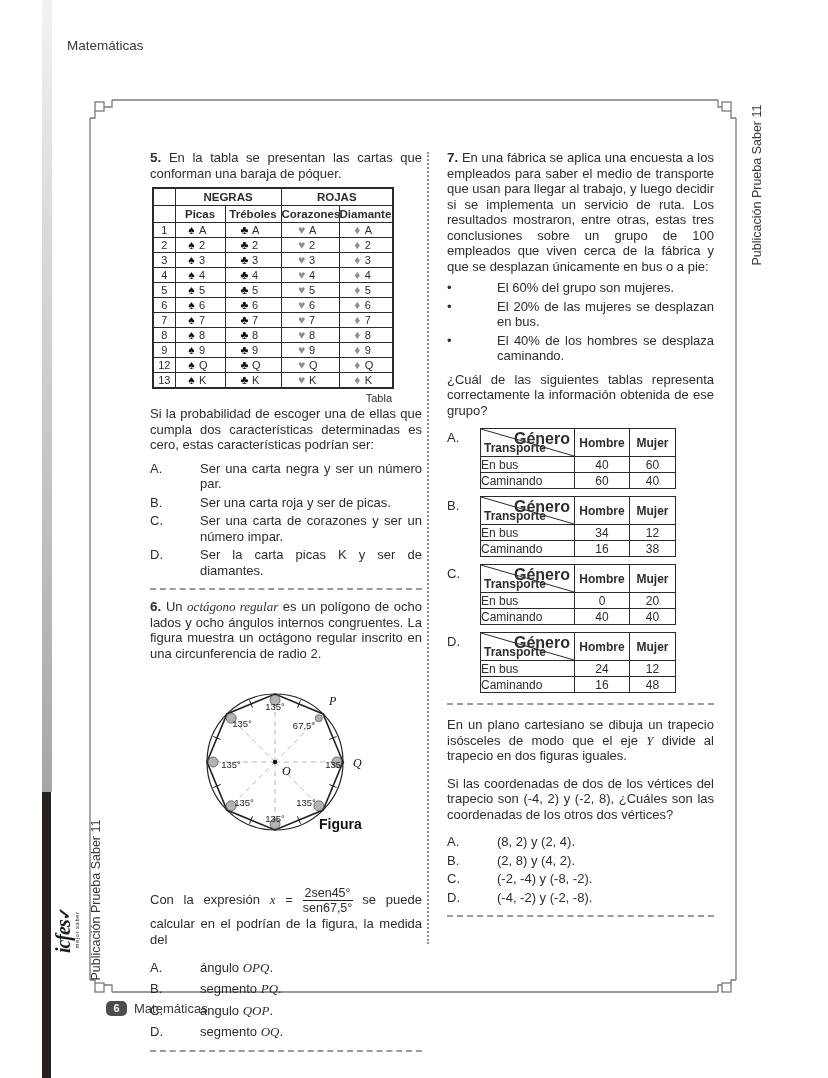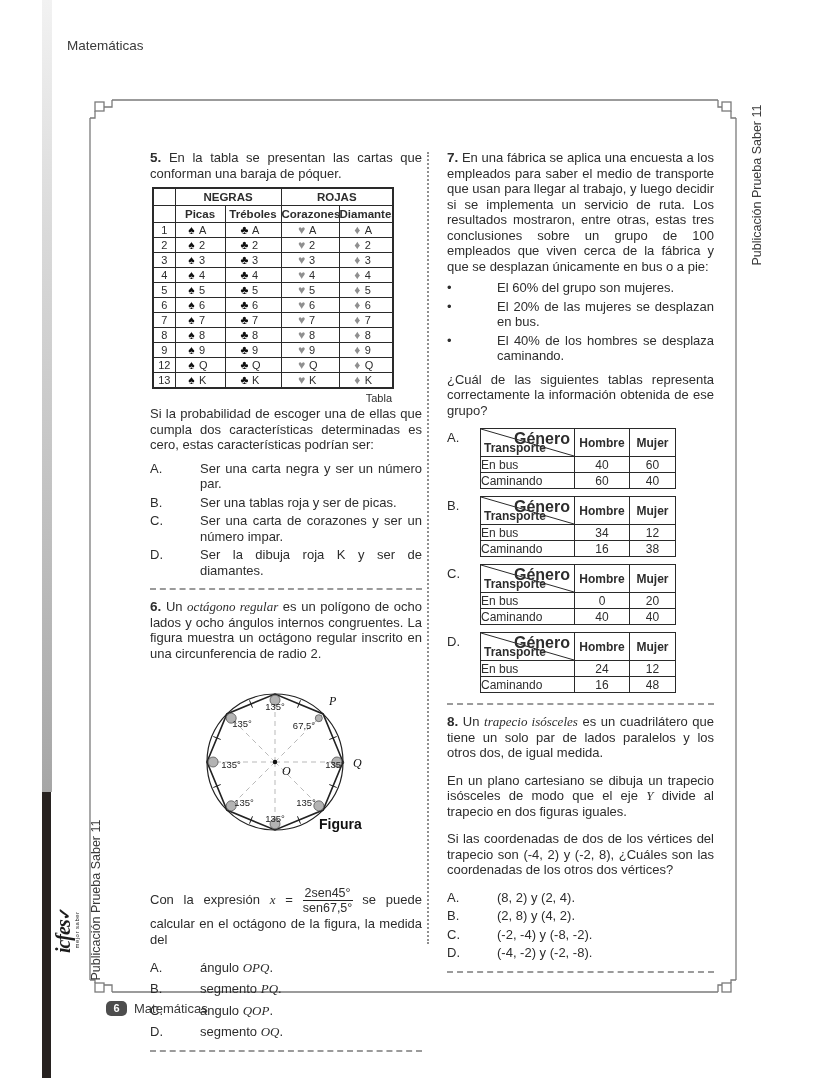--- a/index.html
+++ b/index.html
@@ -231,29 +231,29 @@
 
     <p class="para jp">Si la probabilidad de escoger una de ellas que cumpla dos características determinadas es cero, estas características podrían ser:</p>
 
     <div class="opts">
       <div class="opt-row">
           <span class="opt-letter">A.</span>
           <span class="opt-text">Ser una carta negra y ser un número par.</span>
         </div>
       <div class="opt-row">
           <span class="opt-letter">B.</span>
-          <span class="opt-text">Ser una tablas roja y ser de picas.</span>
+          <span class="opt-text">Ser una carta roja y ser de picas.</span>
         </div>
       <div class="opt-row">
           <span class="opt-letter">C.</span>
           <span class="opt-text">Ser una carta de corazones y ser un número impar.</span>
         </div>
       <div class="opt-row">
           <span class="opt-letter">D.</span>
-          <span class="opt-text">Ser la dibuja roja K y ser de diamantes.</span>
+          <span class="opt-text">Ser la carta picas K y ser de diamantes.</span>
         </div>
     </div>
 
     <div class="sep"></div>
 
     <p class="para jp"><b class="qn">6.</b> <span>Un </span><i class="mathit">octágono regular</i><span> es un polígono de ocho lados y ocho ángulos internos congruentes. La figura muestra un octágono regular inscrito en una circunferencia de radio 2.</span></p>
 
     <div class="figwrap">
       <svg width="215" height="185" viewBox="-100 -95 215 185">
         <circle class="ocircle" cx="0" cy="0" r="68"></circle>
@@ -298,21 +298,21 @@
         <text class="alabel" x="60" y="6" text-anchor="end">135°</text>
         <text class="alabel" x="29" y="-33">67,5°</text>
         <text class="mlabel" x="7" y="13">O</text>
         <text class="mlabel" x="54" y="-57">P</text>
         <text class="mlabel" x="78" y="5">Q</text>
         <text class="fig-caption" x="44" y="67">Figura</text>
       </svg>
     </div>
 
     <p class="para jp" style="line-height:16px;margin-top:30px;">
-      <span>Con la expresión </span><i class="mathit">x</i><span> = </span><span class="frac"><span class="num">2sen45°</span><span class="den">sen67,5°</span></span><span> se puede calcular en el octágono de la figura, la medida del</span>
+      <span>Con la expresión </span><i class="mathit">x</i><span> = </span><span class="frac"><span class="num">2sen45°</span><span class="den">sen67,5°</span></span><span> se puede calcular en el podrían de la figura, la medida del</span>
     </p>
 
     <div class="opts" style="margin-top:12px;">
       <div class="opt-row" style="margin-bottom:6px;">
           <span class="opt-letter">A.</span>
           <span class="opt-text"><span>ángulo </span><i class="mathit">OPQ</i><span>.</span></span>
         </div>
       <div class="opt-row" style="margin-bottom:6px;">
           <span class="opt-letter">B.</span>
           <span class="opt-text"><span>segmento </span><i class="mathit">PQ</i><span>.</span></span>
@@ -464,21 +464,20 @@
         <td class="numc">16</td>
         <td class="numc">48</td>
       </tr>
     </tbody>
           </table>
   </div>
 </div>
 
     <div class="sep"></div>
 
-    <p class="para jp"><b class="qn">8.</b> <span>Un </span><i class="mathit">trapecio isósceles</i><span> es un cuadrilátero que tiene un solo par de lados paralelos y los otros dos, de igual medida.</span></p>
 
     <p class="para jp" style="margin-top:12px;"><span>En un plano cartesiano se dibuja un trapecio isósceles de modo que el eje </span><i class="mathit">Y</i><span> divide al trapecio en dos figuras iguales.</span></p>
 
     <p class="para jp" style="margin-top:12px;">Si las coordenadas de dos de los vértices del trapecio son (-4, 2) y (-2, 8), ¿Cuáles son las coordenadas de los otros dos vértices?</p>
 
     <div class="opts" style="margin-top:12px;">
       <div class="opt-row">
           <span class="opt-letter">A.</span>
           <span class="opt-text">(8, 2) y (2, 4).</span>
         </div>

